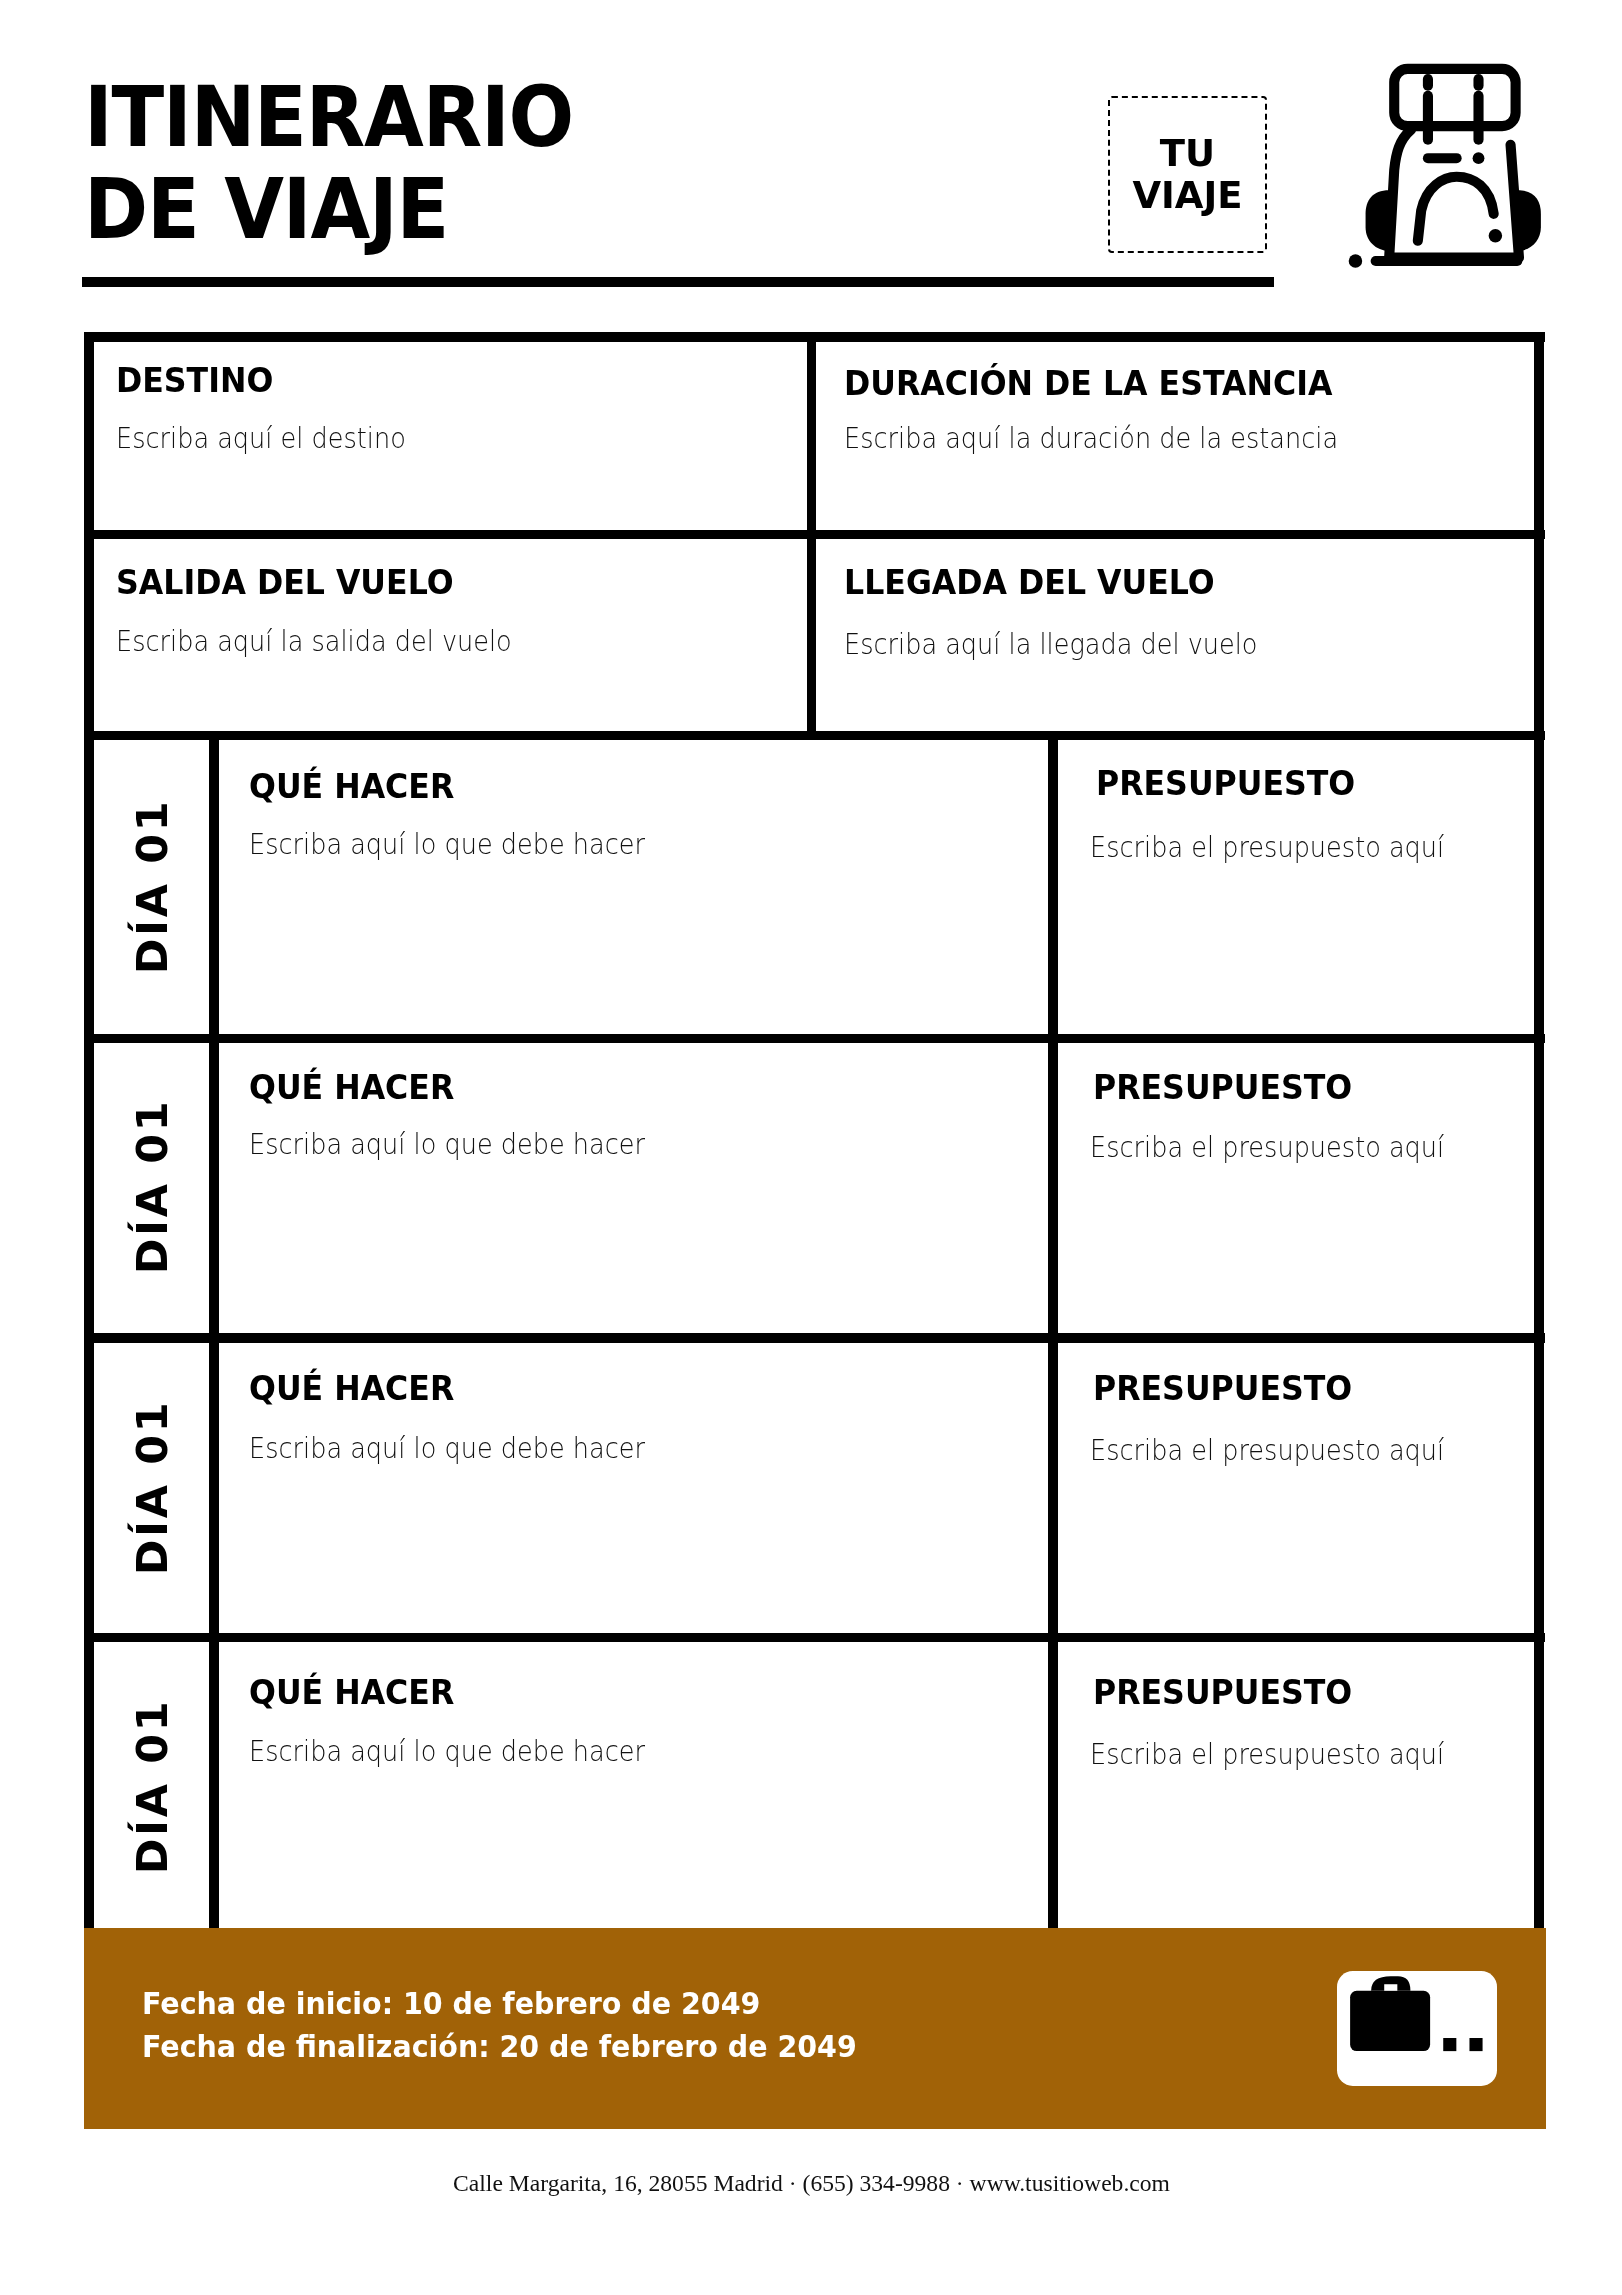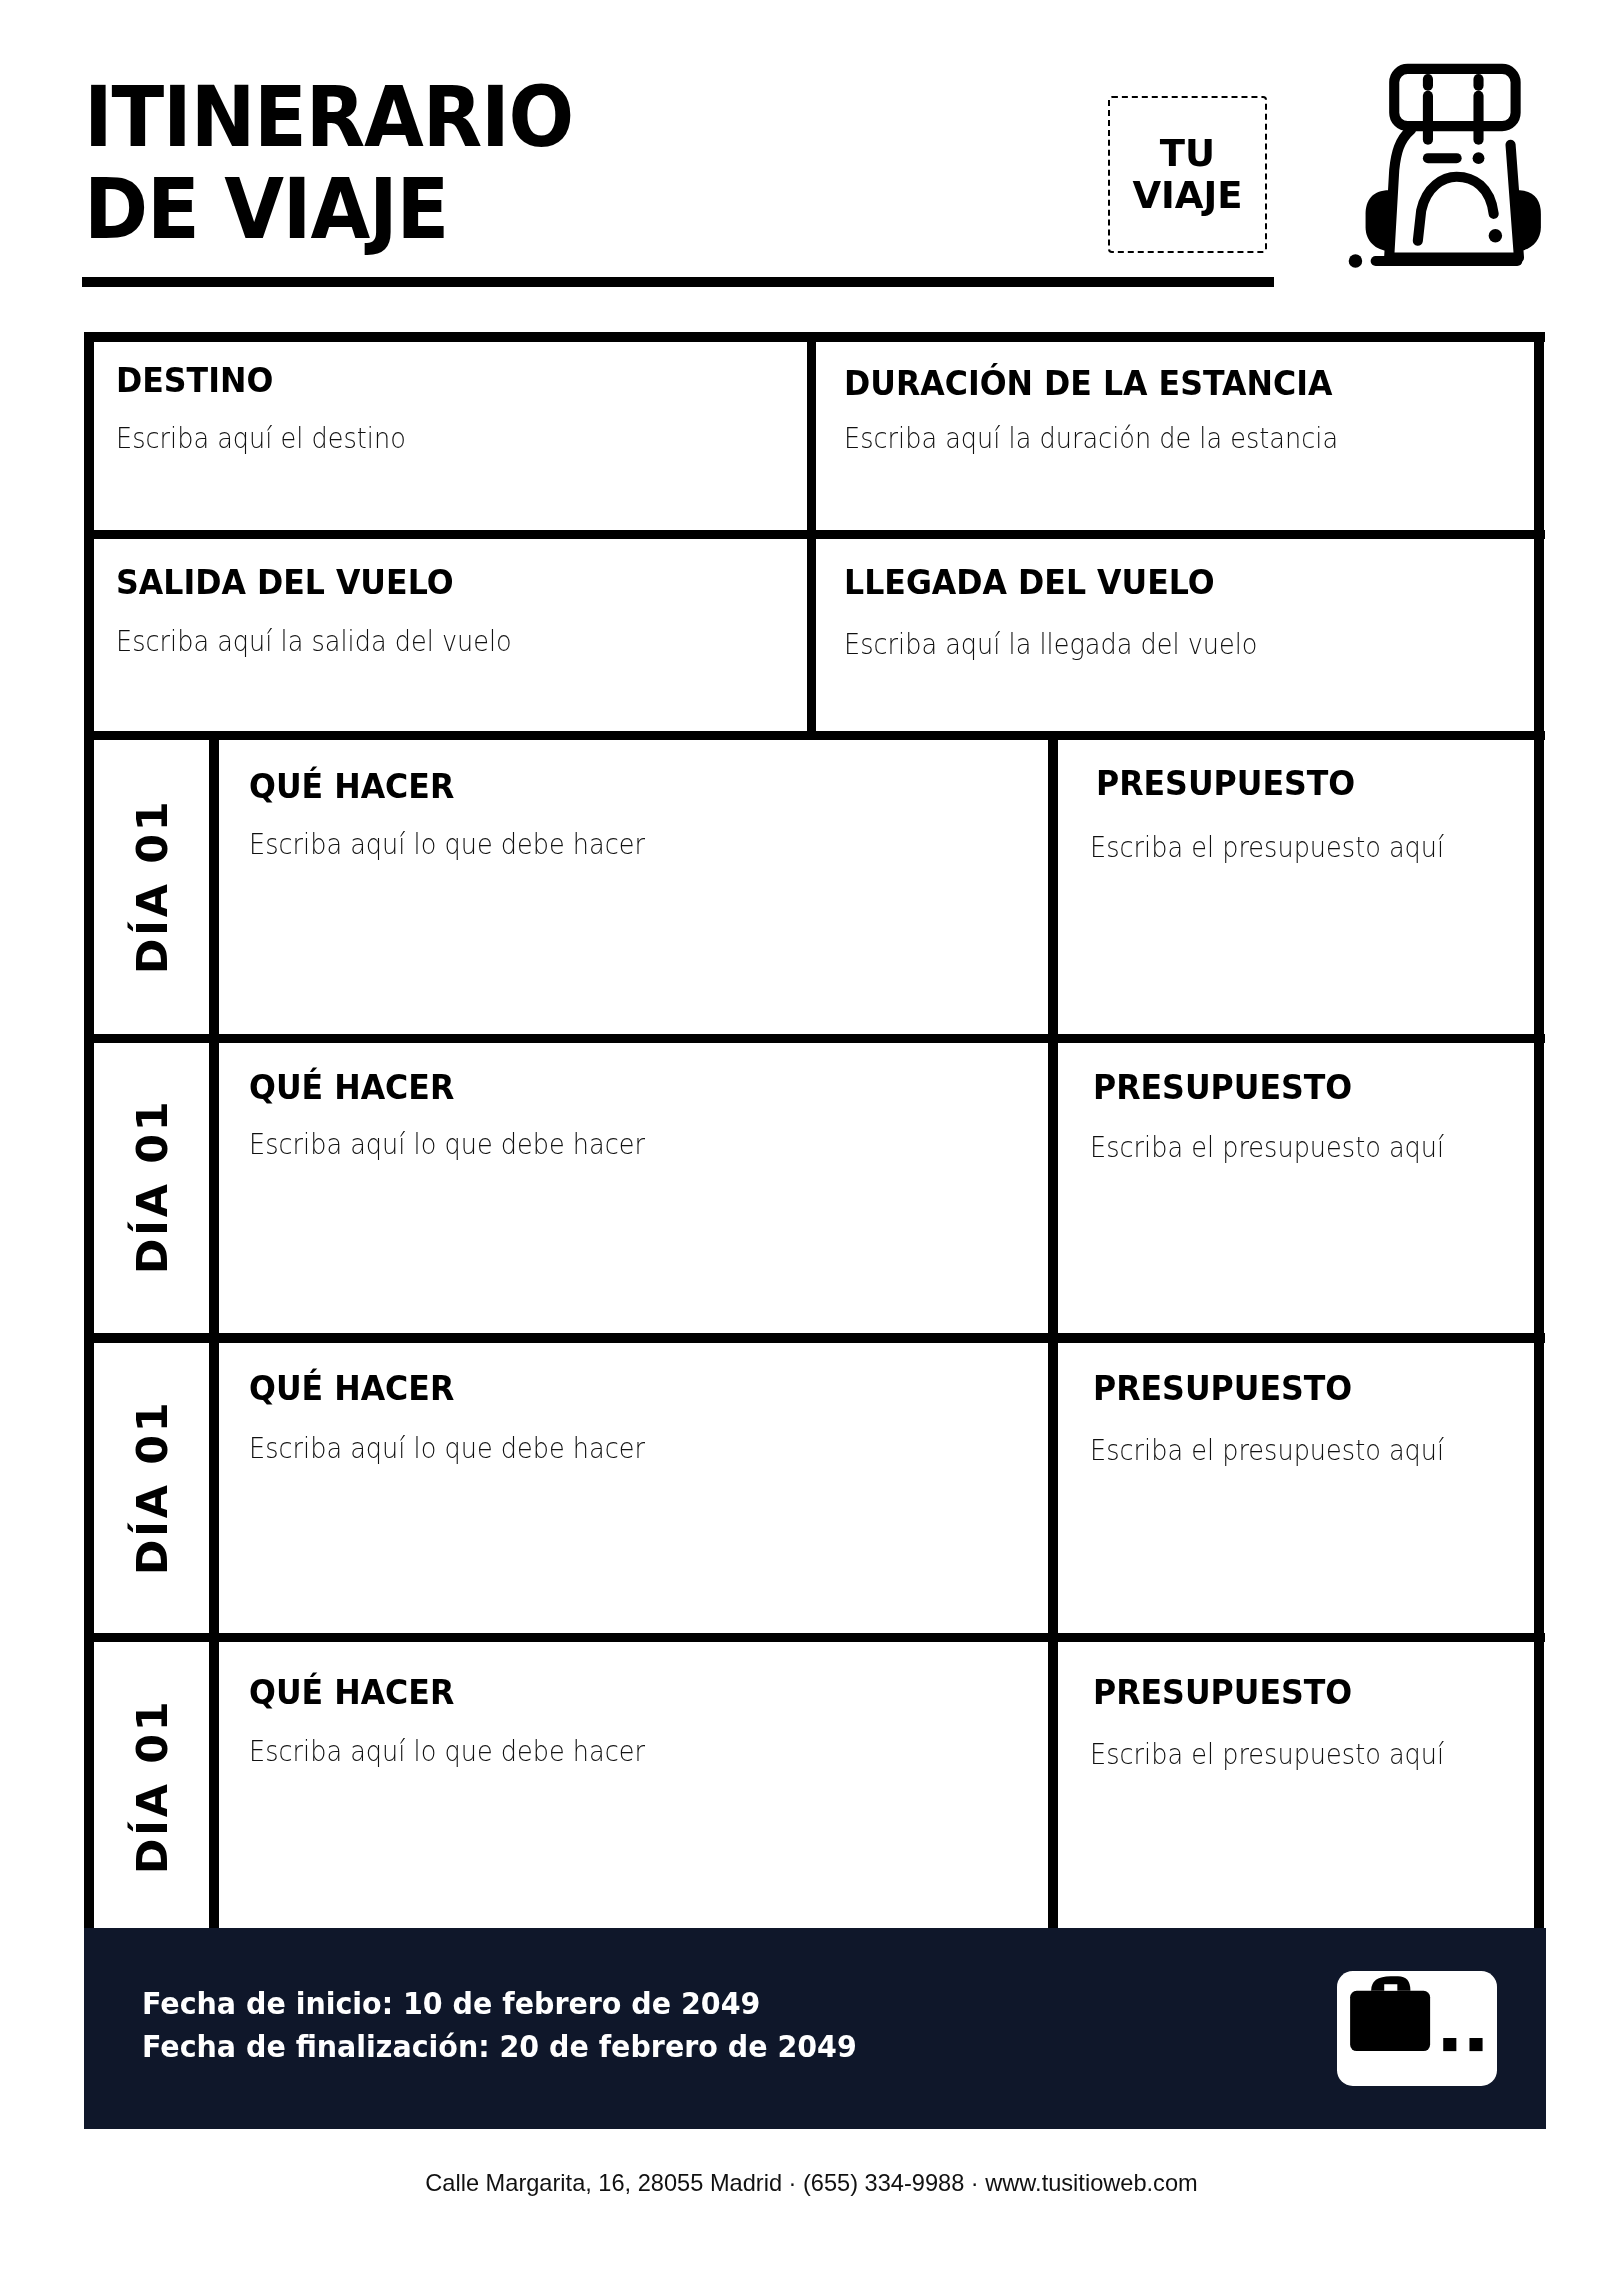--- a/index.html
+++ b/index.html
@@ -30,29 +30,29 @@
                transform:scaleX(0.93); transform-origin:left top; }
   .cell-text { position:absolute; font-family:"DejaVu Sans", sans-serif; font-weight:300;
                font-size:27.5px; line-height:33px; white-space:nowrap; color:#111;
                transform:scaleX(0.93); transform-origin:left top; }
 
   .day-label { position:absolute; width:288px; height:65px; display:flex; align-items:center;
                justify-content:center; font-family:"DejaVu Sans", sans-serif; font-weight:bold;
                font-size:43px; letter-spacing:2.6px; transform:rotate(-90deg); transform-origin:center center; }
 
   
-  .footer-band { position:absolute; left:84px; top:1928px; width:1462px; height:201px; background:#0f172a; }
+  .footer-band { position:absolute; left:84px; top:1928px; width:1462px; height:201px; background:#a16207; }
   .footer-dates { position:absolute; left:58px; top:54px; color:#fff;
                   font-family:"DejaVu Sans", sans-serif; font-weight:bold; font-size:30px; line-height:43px;
                   transform:scaleX(0.95); transform-origin:left top; }
   .footer-dates div { white-space:nowrap; }
   .luggage { position:absolute; left:1253px; top:43px; width:160px; height:115px; }
 
   .contact { position:absolute; left:0; width:1623px; top:2170px; text-align:center;
-             font-family:Liberation Sans, sans-serif; font-weight:300; font-size:23.6px; color:#111; }
+             font-family:Liberation Serif, serif; font-weight:300; font-size:23.6px; color:#111; }
 </style>
 </head>
 <body>
 
 <h1 class="title">
   <span>ITINERARIO</span>
   <span>DE VIAJE</span>
 </h1>
 <div class="header-rule"></div>
 

